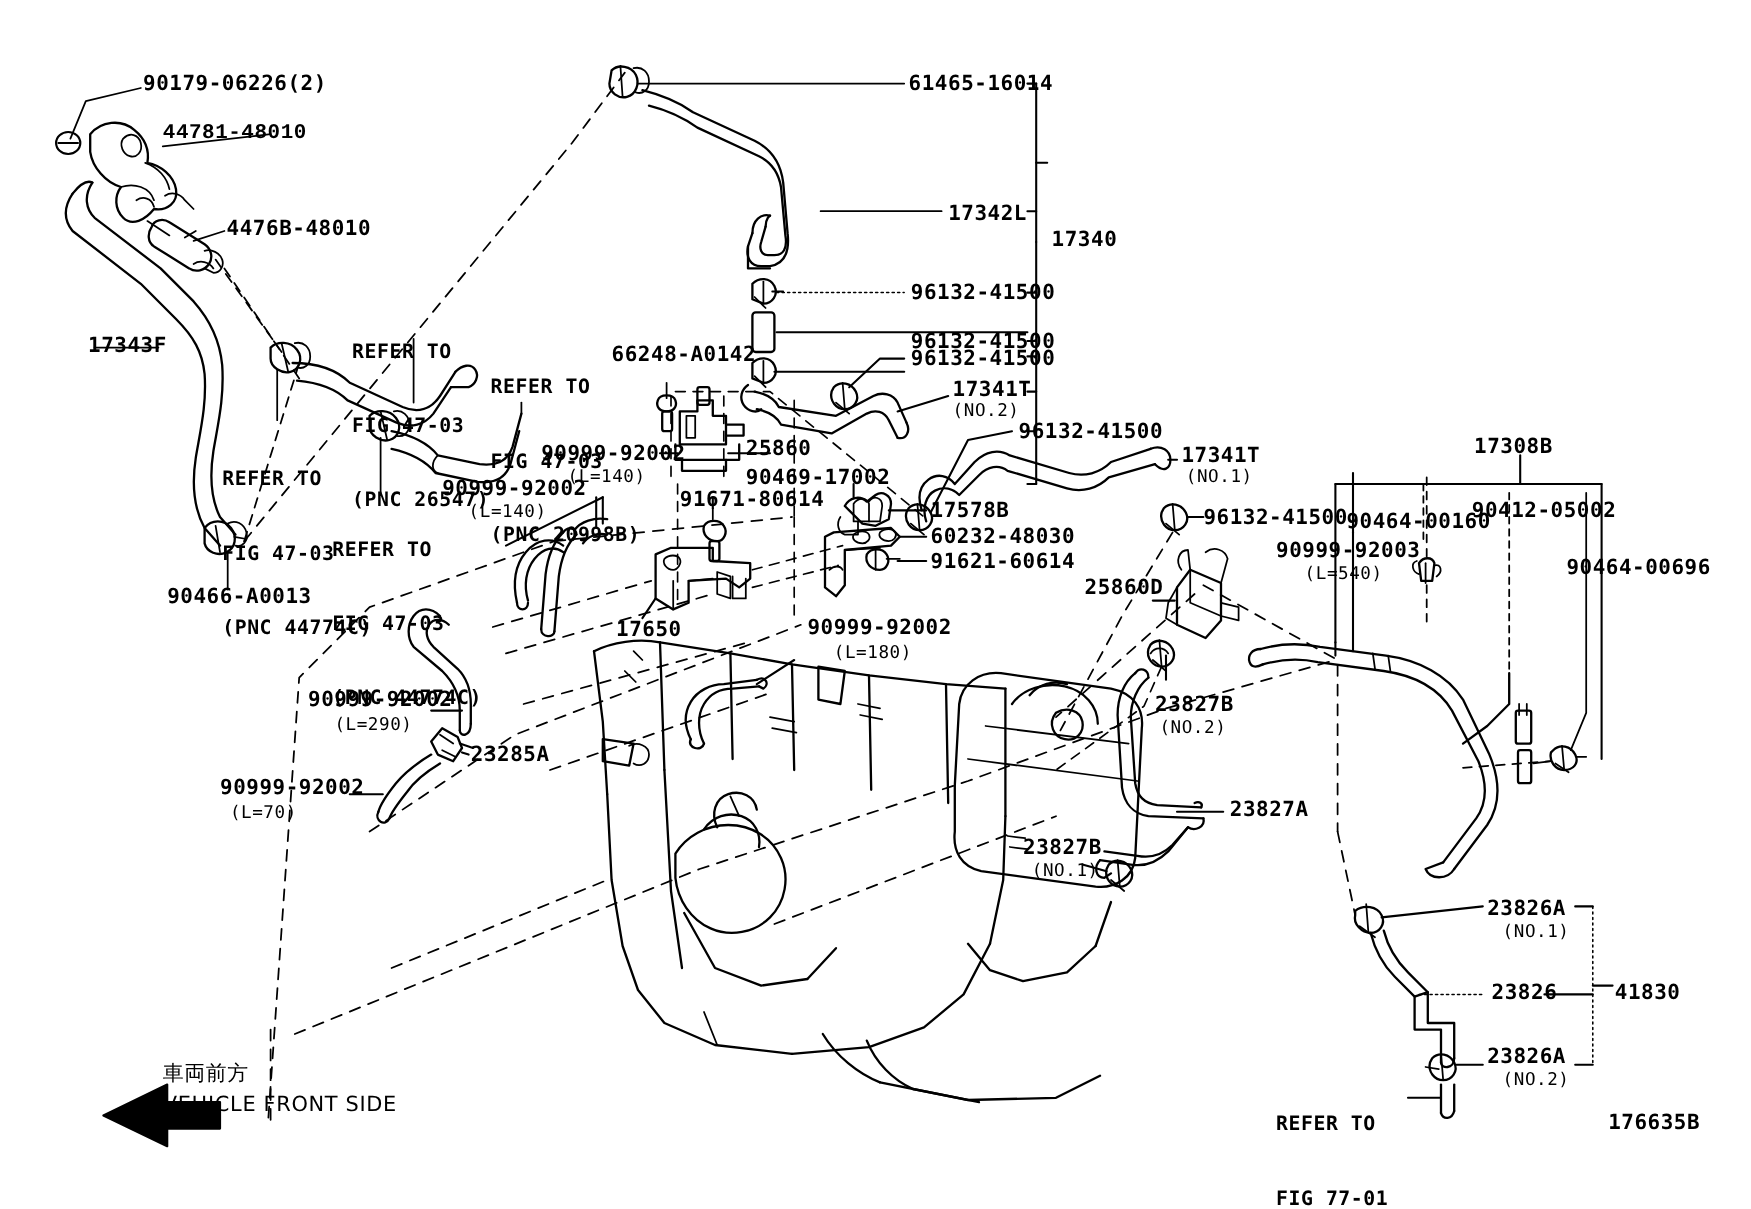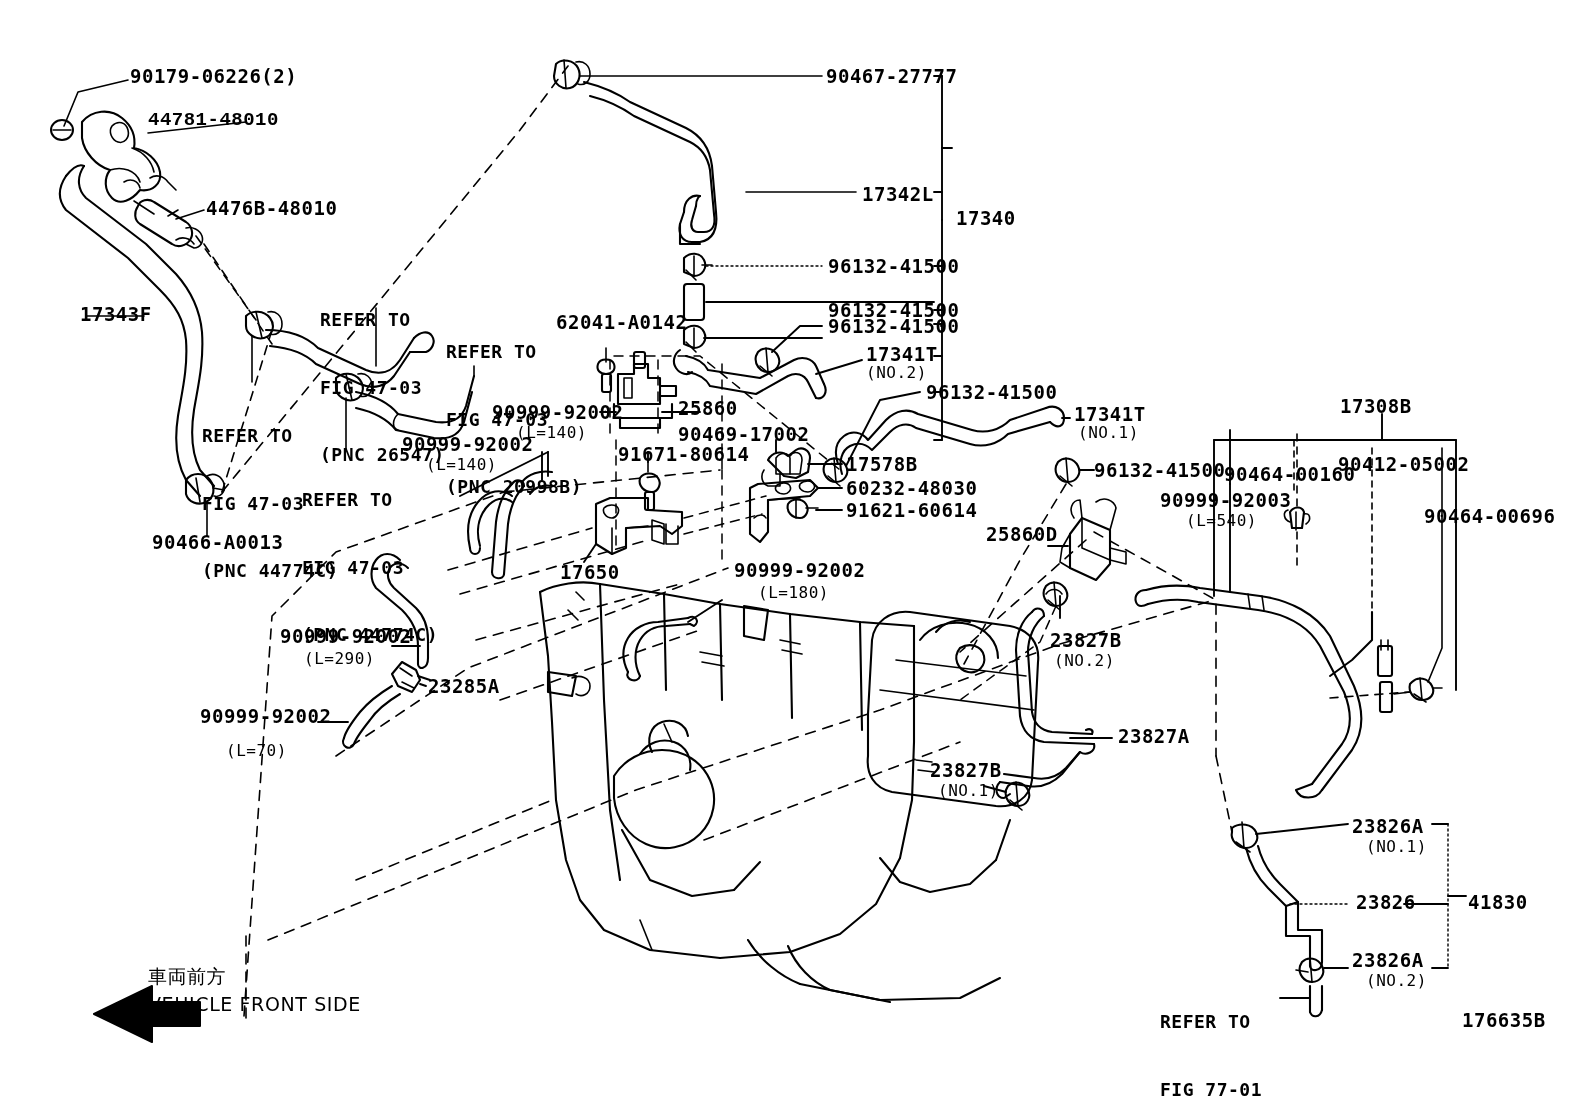--- a/index.html
+++ b/index.html
@@ -477,51 +477,51 @@
     <div>REFER TO</div>
     <div>FIG 47-03</div>
     <div>(PNC 44774C)</div>
   </div>
   <div class="lbl ref" style="left:302px;top:444px;">
     <div>REFER TO</div>
     <div>FIG 47-03</div>
     <div>(PNC 44774C)</div>
   </div>
 
-  <div class="lbl" style="left:826px;top:66px;">90467-27777</div>
+  <div class="lbl" style="left:826px;top:66px;">61465-16014</div>
   <div class="lbl" style="left:862px;top:184px;">17342L</div>
   <div class="lbl" style="left:956px;top:208px;">17340</div>
   <div class="lbl" style="left:828px;top:256px;">96132-41500</div>
   <div class="lbl" style="left:828px;top:300px;">96132-41500</div>
   <div class="lbl" style="left:828px;top:316px;">96132-41500</div>
   <div class="lbl" style="left:866px;top:344px;">17341T</div>
   <div class="lbl sub" style="left:866px;top:364px;">(NO.2)</div>
   <div class="lbl" style="left:926px;top:382px;">96132-41500</div>
   <div class="lbl" style="left:1074px;top:404px;">17341T</div>
   <div class="lbl sub" style="left:1078px;top:424px;">(NO.1)</div>
   <div class="lbl" style="left:1094px;top:460px;">96132-41500</div>
 
-  <div class="lbl" style="left:556px;top:312px;">62041-A0142</div>
+  <div class="lbl" style="left:556px;top:312px;">66248-A0142</div>
   <div class="lbl" style="left:492px;top:402px;">90999-92002</div>
   <div class="lbl sub" style="left:516px;top:424px;">(L=140)</div>
   <div class="lbl" style="left:402px;top:434px;">90999-92002</div>
   <div class="lbl sub" style="left:426px;top:456px;">(L=140)</div>
   <div class="lbl" style="left:678px;top:398px;">25860</div>
   <div class="lbl" style="left:678px;top:424px;">90469-17002</div>
   <div class="lbl" style="left:618px;top:444px;">91671-80614</div>
   <div class="lbl" style="left:846px;top:454px;">17578B</div>
   <div class="lbl" style="left:846px;top:478px;">60232-48030</div>
   <div class="lbl" style="left:846px;top:500px;">91621-60614</div>
   <div class="lbl" style="left:560px;top:562px;">17650</div>
 
   <div class="lbl" style="left:280px;top:626px;">90999-92002</div>
   <div class="lbl sub" style="left:304px;top:650px;">(L=290)</div>
   <div class="lbl" style="left:428px;top:676px;">23285A</div>
   <div class="lbl" style="left:200px;top:706px;">90999-92002</div>
-  <div class="lbl sub" style="left:226px;top:730px;margin-top:12px;">(L=70)</div>
+  <div class="lbl sub" style="left:209px;top:730px;">(L=70)</div>
   <div class="lbl" style="left:734px;top:560px;">90999-92002</div>
   <div class="lbl sub" style="left:758px;top:584px;">(L=180)</div>
 
   <div class="lbl" style="left:986px;top:524px;">25860D</div>
   <div class="lbl" style="left:1340px;top:396px;">17308B</div>
   <div class="lbl" style="left:1224px;top:464px;">90464-00160</div>
   <div class="lbl" style="left:1338px;top:454px;">90412-05002</div>
   <div class="lbl" style="left:1160px;top:490px;">90999-92003</div>
   <div class="lbl sub" style="left:1186px;top:512px;">(L=540)</div>
   <div class="lbl" style="left:1424px;top:506px;">90464-00696</div>

